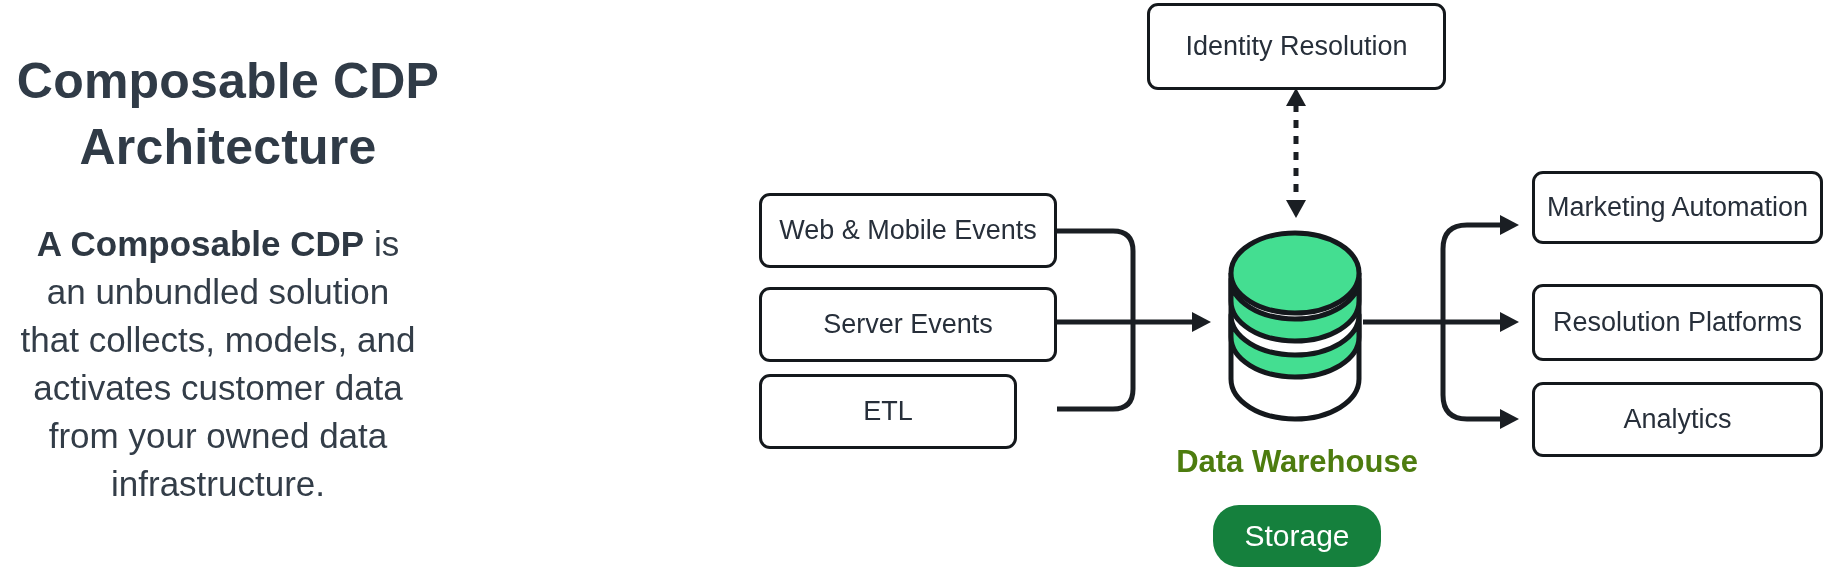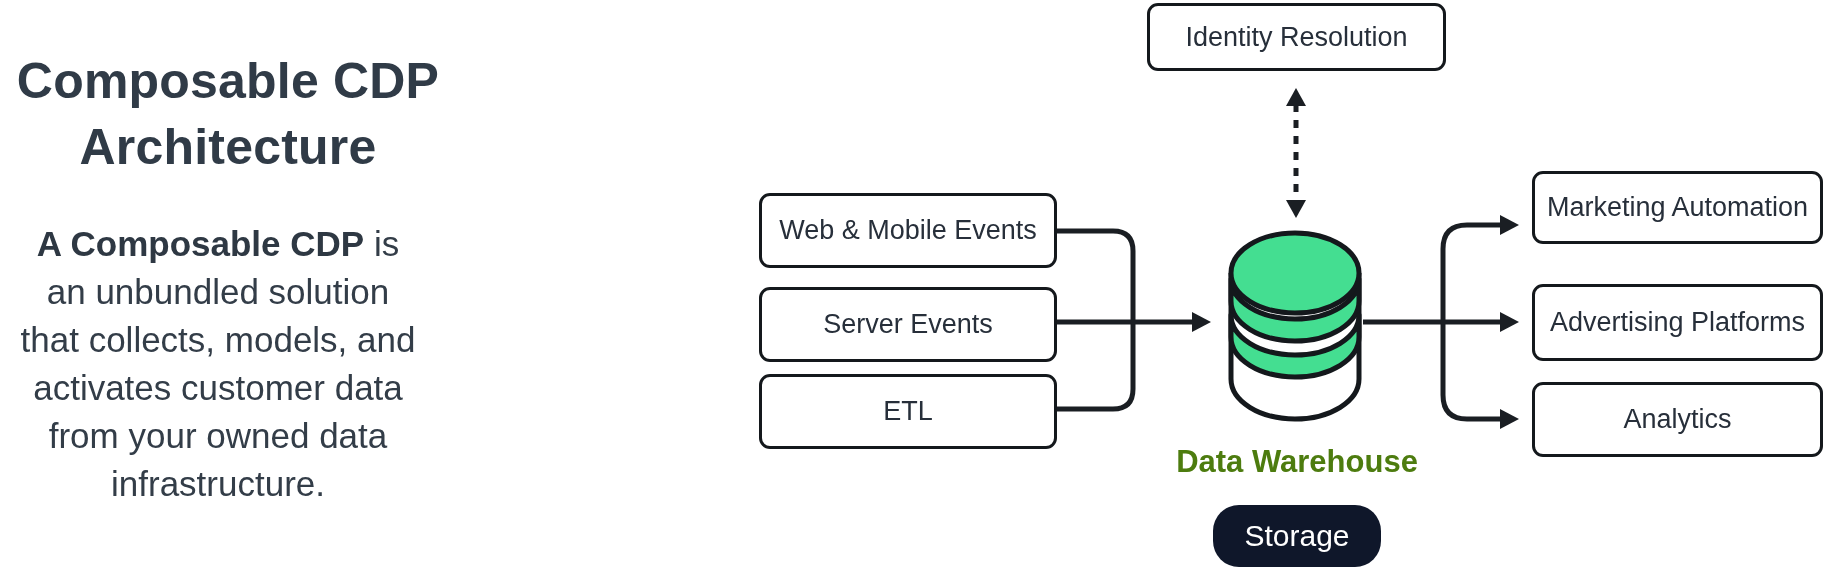--- a/index.html
+++ b/index.html
@@ -42,22 +42,22 @@
     display: flex;
     align-items: center;
     justify-content: center;
     font-size: 27px;
     font-weight: 500;
     color: #272F3A;
     z-index: 3;
   }
   .node-web         { left:  759px; top: 193px; width: 298px; height: 75px; }
   .node-server      { left:  759px; top: 287px; width: 298px; height: 75px; }
-  .node-etl         { left:  759px; top: 374px; width: 298px; height: 75px; }
-  .node-identity    { left: 1147px; top:   3px; width: 299px; height: 68px; }
+  .node-etl         { left:  759px; top: 374px; width: 258px; height: 75px; }
+  .node-identity    { left: 1147px; top:   3px; width: 299px; height: 87px; }
   .node-marketing   { left: 1532px; top: 171px; width: 291px; height: 73px; }
   .node-advertising { left: 1532px; top: 284px; width: 291px; height: 77px; }
   .node-analytics   { left: 1532px; top: 382px; width: 291px; height: 75px; }
 
   
   .connectors { position: absolute; left: 0; top: 0; width: 1829px; height: 574px; z-index: 1; }
 
   
   .db-icon { position: absolute; left: 1225px; top: 221px; width: 140px; height: 202px; z-index: 2; }
 
@@ -67,21 +67,21 @@
     text-align: center;
     font-size: 31px;
     font-weight: 700;
     color: #4d7c0f;
     z-index: 3;
   }
   .storage-badge {
     position: absolute;
     left: 1213px; top: 505px; width: 168px; height: 62px;
     box-sizing: border-box;
-    background: #0f172a;
+    background: #15803d;
     border-radius: 26px;
     display: flex; align-items: center; justify-content: center;
     font-size: 30px;
     font-weight: 500;
     color: #ffffff;
     z-index: 3;
   }
 </style>
 </head>
 <body>
@@ -116,21 +116,21 @@
     </g>
   </svg>
 
   <div class="node node-server">Server Events</div>
   <div class="node node-web">Web &amp; Mobile Events</div>
   <div class="node node-etl">ETL</div>
 
   <div class="node node-identity">Identity Resolution</div>
 
   <div class="node node-marketing">Marketing Automation</div>
-  <div class="node node-advertising">Advertising Platforms</div>
+  <div class="node node-advertising">Resolution Platforms</div>
   <div class="node node-analytics">Analytics</div>
 
   <svg class="db-icon" viewBox="0 0 140 202" xmlns="http://www.w3.org/2000/svg" aria-hidden="true">
     <g stroke="#14181C" stroke-width="5" stroke-linejoin="round">
 
       <path d="M6 52 V158 a64 40 0 0 0 128 0 V52" fill="#ffffff"></path>
 
       <path d="M6 58 a64 40 0 0 0 128 0 v22 a64 40 0 0 1 -128 0 z" fill="#44DE91"></path>
       <path d="M6 94 a64 40 0 0 0 128 0 v22 a64 40 0 0 1 -128 0 z" fill="#44DE91"></path>
 

